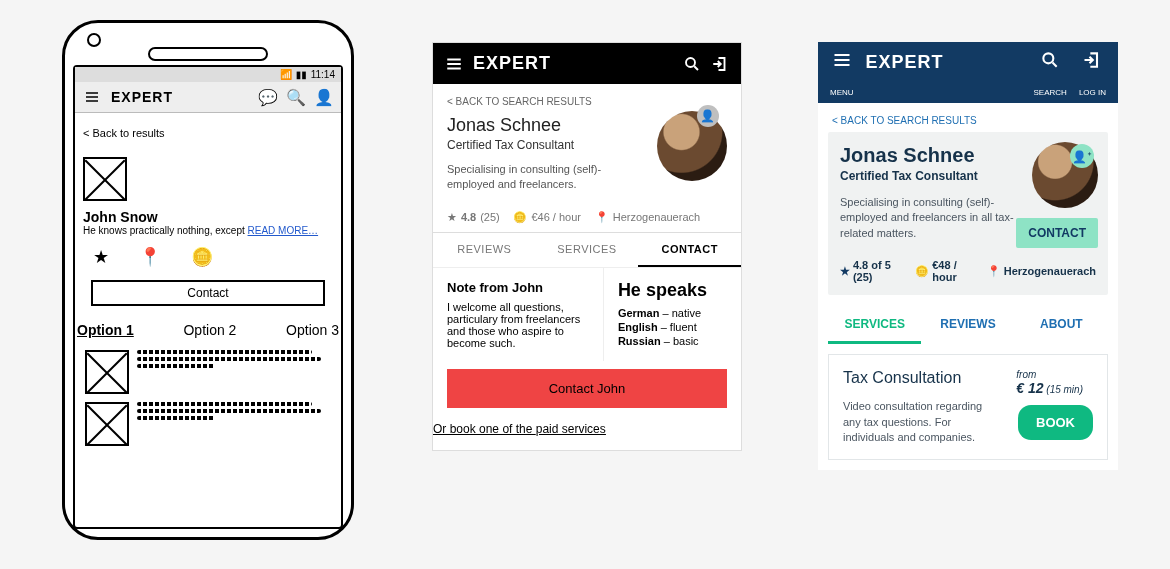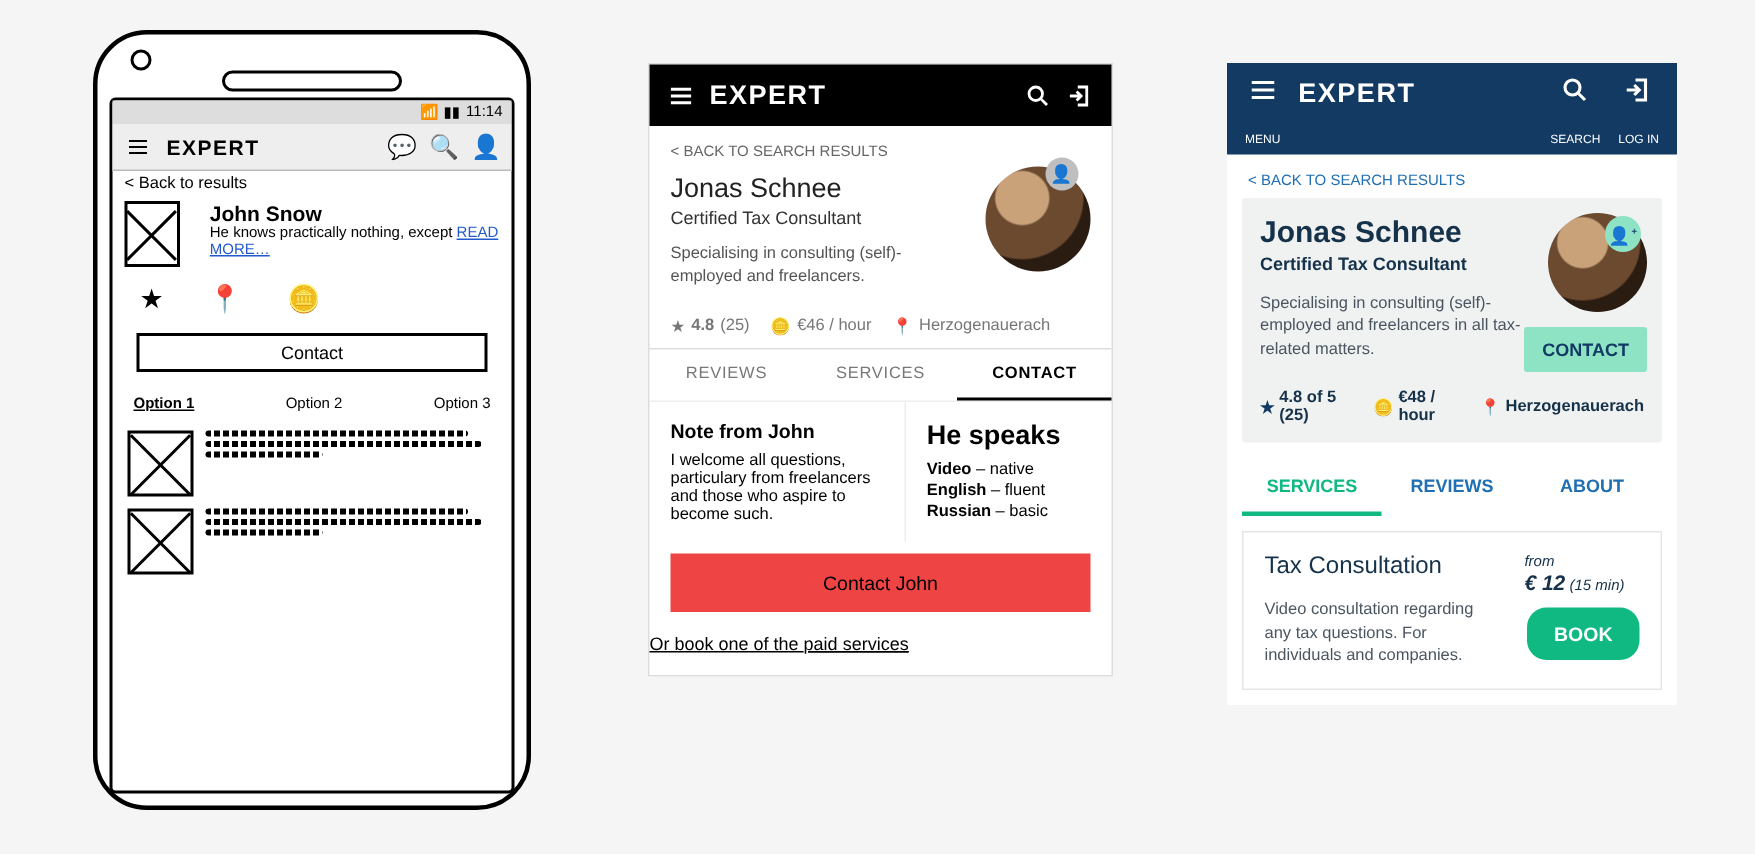--- a/index.html
+++ b/index.html
@@ -14,32 +14,32 @@
   .phone::before {
     content: ""; position: absolute; top: 10px; left: 22px; width: 10px; height: 10px;
     border: 2px solid #000; border-radius: 50%;
   }
   .speaker { position: absolute; top: 24px; left: 50%; transform: translateX(-50%);
     width: 120px; height: 14px; border: 2px solid #000; border-radius: 8px; }
   .wf-screen { border: 2px solid #000; height: 100%; border-radius: 4px; font-family: "Comic Sans MS","Segoe Script",cursive; }
   .wf-status { display:flex; justify-content:flex-end; gap:4px; padding:2px 6px; font-size:10px; background:#ddd;}
   .wf-header { display:flex; align-items:center; gap:10px; padding:6px 8px; background:#eee; border-bottom:1px solid #bbb; }
   .wf-brand { font-weight:bold; font-size:14px; letter-spacing:1px; flex:1;}
-  .wf-back { font-size:11px; padding:2px 8px; }
+  .wf-back { font-size:11px; padding:14px 8px; }
   .wf-card { margin:4px 8px; }
-  .wf-row1 { display:flex; gap:20px; }
+  .wf-row1 { display:flex; gap:8px;flex-direction:column; }
   .wf-imgbox { width:44px; height:44px; border:2px solid #000; position:relative; }
   .wf-imgbox::before, .wf-imgbox::after { content:""; position:absolute; width:140%; height:2px; background:#000; top:50%; left:-20%; }
   .wf-imgbox::before { transform: rotate(45deg);} .wf-imgbox::after { transform: rotate(-45deg);}
   .wf-name { font-weight:bold; font-size:14px; }
   .wf-desc { font-size:10px; }
   .wf-link { color:#2259cc; text-decoration:underline; }
   .wf-glyphrow { display:flex; gap:30px; padding:10px 10px 6px; font-size:18px; }
   .wf-contact { margin:6px 8px; border:2px solid #000; text-align:center; padding:4px; font-size:12px;}
-  .wf-tabs { display:flex; justify-content:space-between; padding:10px 14px 4px; font-size:10px; }
+  .wf-tabs { display:flex; justify-content:space-between; padding:10px 2px 4px; font-size:14px; }
   .wf-tab1 { font-weight:bold; text-decoration:underline; }
   .wf-item { display:flex; gap:8px; margin:8px 10px; align-items:flex-start;}
   .wf-scribble { display:flex; flex-direction:column; gap:3px; flex:1;}
   .wf-scribble span{ height:4px; background:repeating-linear-gradient(90deg,#000 0 4px,transparent 4px 6px); border-radius:2px;}
   .wf-scribble span:nth-child(1){width:90%} .wf-scribble span:nth-child(2){width:95%} .wf-scribble span:nth-child(3){width:40%}
 
   
   .panelB { position:absolute; left:432px; top:42px; width:310px; background:#fff; border:1px solid #ddd;}
   .pb-header{ background:#000; color:#fff; display:flex; align-items:center; padding:10px 12px; gap:10px;}
   .pb-brand{ font-weight:700; font-size:18px; letter-spacing:1px; flex:1;}
@@ -206,21 +206,21 @@
     <div class="pb-tab">SERVICES</div>
     <div class="pb-tab active">CONTACT</div>
   </div>
   <div class="pb-body">
     <div class="pb-note">
       <h4>Note from John</h4>
       <div>I welcome all questions, particulary from freelancers and those who aspire to become such.</div>
     </div>
     <div class="pb-lang">
       <h4>He speaks</h4>
-      <div><b>Video</b> – <span>native</span></div>
+      <div><b>German</b> – <span>native</span></div>
       <div><b>English</b> – <span>fluent</span></div>
       <div><b>Russian</b> – <span>basic</span></div>
     </div>
   </div>
   <div class="pb-cbtn">Contact John</div>
   <div class="pb-or">
     <span>Or book one of the </span><u>paid services</u>
   </div>
 </div>
 

